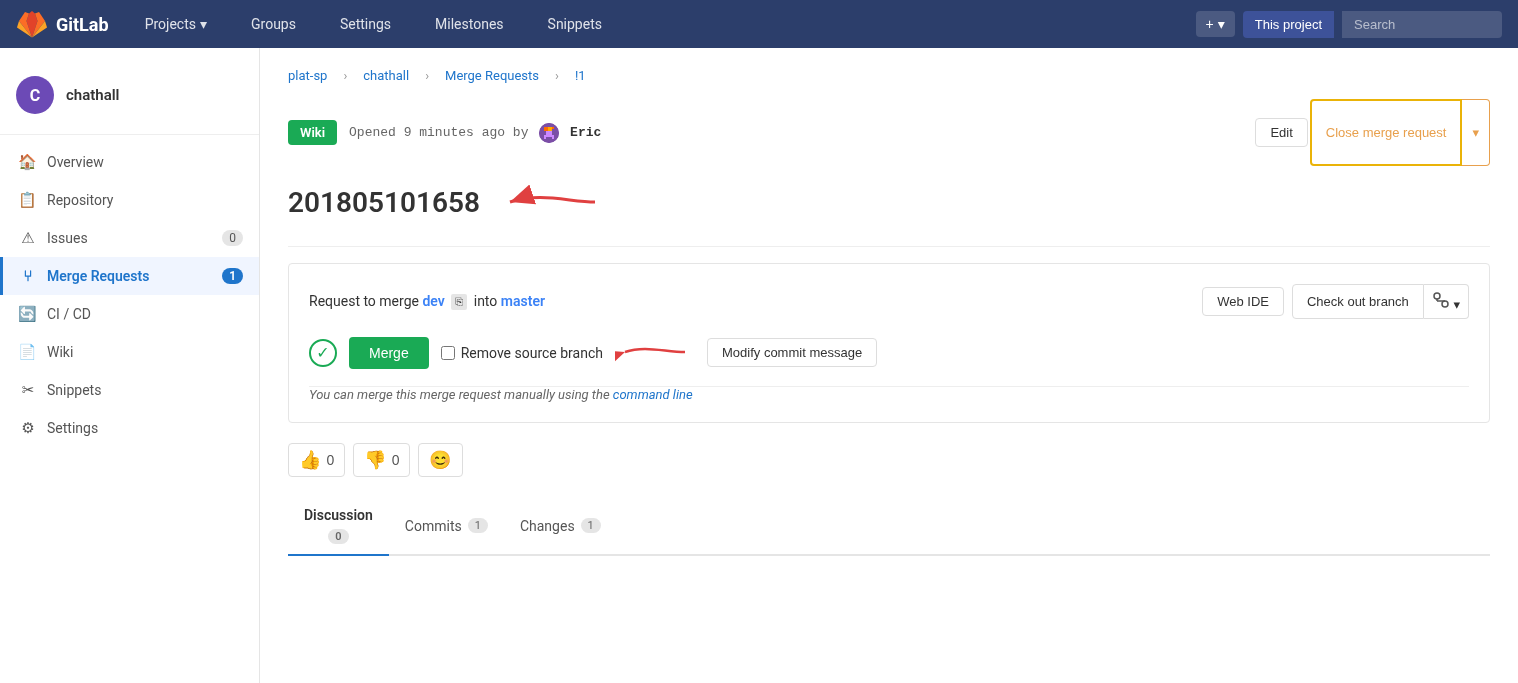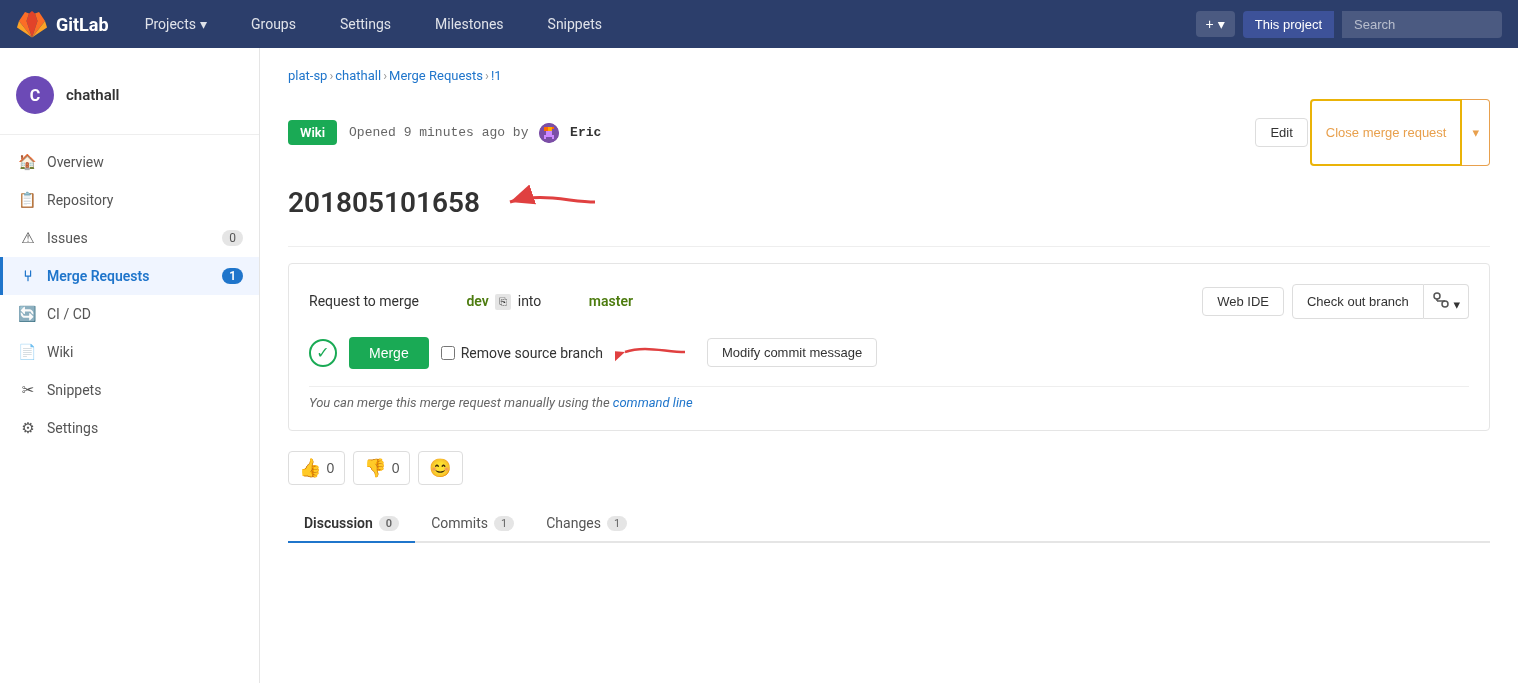--- a/index.html
+++ b/index.html
@@ -169,21 +169,21 @@
       flex: 1;
       background: #fff;
       padding: 20px 28px;
       overflow-y: auto;
     }
 
     
     .breadcrumb {
       display: flex;
       align-items: center;
-      gap: 2px;
+      gap: 16px;
       font-size: 13px;
       color: #666;
       margin-bottom: 16px;
     }
     .breadcrumb a {
       color: #1f75cb;
       text-decoration: none;
     }
     .breadcrumb-sep { color: #999; }
 
@@ -278,24 +278,23 @@
       display: flex;
       align-items: center;
       justify-content: space-between;
       margin-bottom: 16px;
     }
     .merge-request-info {
       font-size: 14px;
       color: #333;
     }
     .branch-link {
-      color: #4d7c0f;
+      color: #3b82f6;
       font-weight: 600;
       text-decoration: none;
-      margin-left: 44px;
     }
     .copy-icon {
       display: inline-block;
       width: 16px;
       height: 16px;
       background: #e5e5e5;
       border-radius: 2px;
       margin: 0 3px;
       vertical-align: middle;
       cursor: pointer;
@@ -387,21 +386,21 @@
       border-radius: 4px;
       cursor: pointer;
       font-size: 13px;
     }
 
     
     .manual-merge-note {
       font-size: 13px;
       color: #666;
       font-style: italic;
-      padding-top: 8px;
+      padding-top: 0;
       border-top: 1px solid #eee;
     }
     .manual-merge-note a {
       color: #1f75cb;
       text-decoration: none;
     }
 
     
     .reaction-bar {
       display: flex;
@@ -441,20 +440,21 @@
       border-bottom: 2px solid transparent;
       margin-bottom: -2px;
       display: flex;
       align-items: center;
       gap: 6px;
     }
     .tab-item.active {
       color: #333;
       font-weight: 600;
       border-bottom-color: #1f75cb;
+      flex-direction: column;
     }
     .tab-badge {
       background: #e5e5e5;
       border-radius: 10px;
       padding: 1px 7px;
       font-size: 11px;
       color: #666;
     }
 
     

